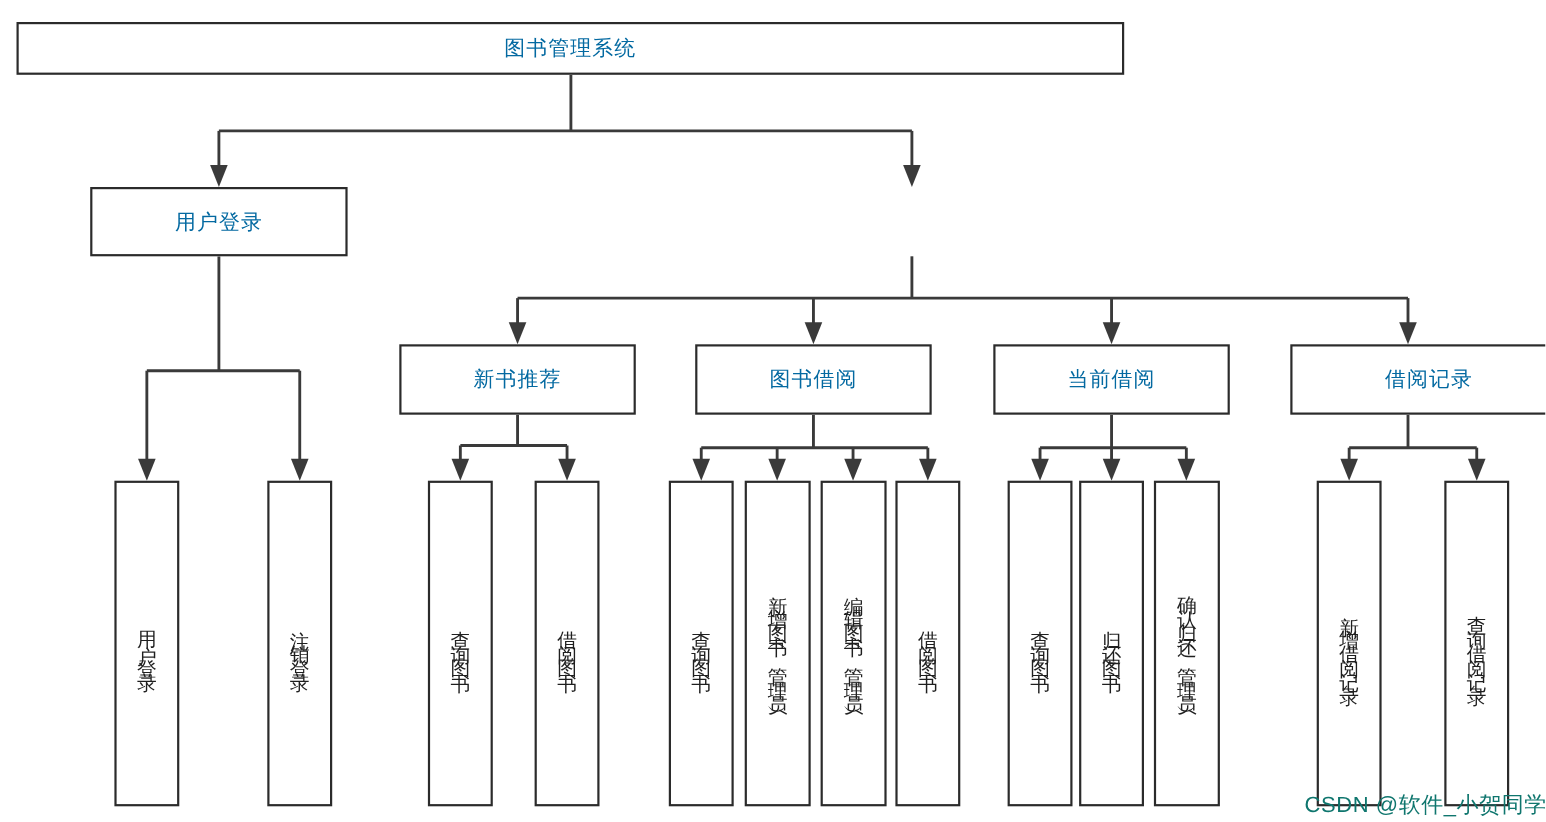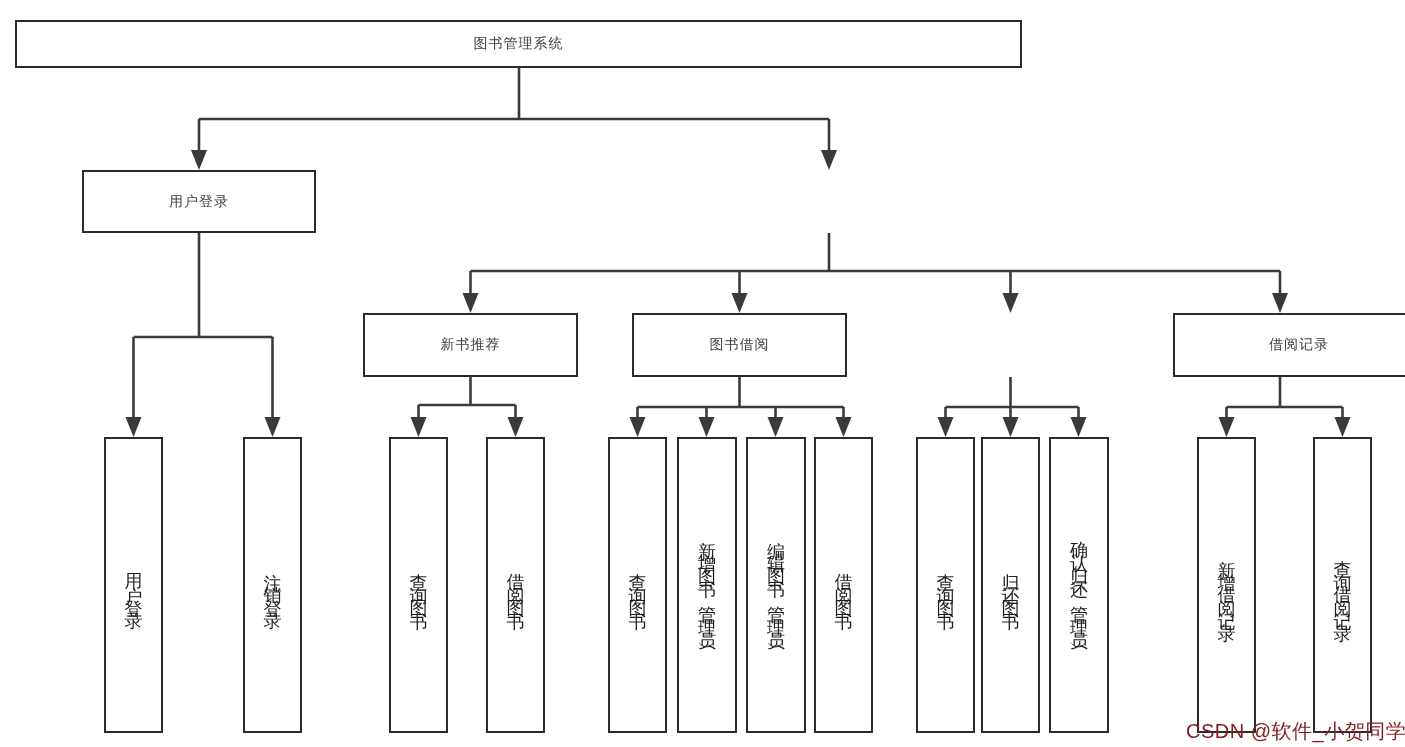--- a/index.html
+++ b/index.html
@@ -28,40 +28,40 @@
     position: absolute;
     box-sizing: border-box;
     border: 2.5px solid #2b2b2b;
     background: #ffffff;
     display: flex;
     align-items: center;
     justify-content: center;
     z-index: 1;
   }
   .hlabel {
-    font-size: 14px;
+    font-size: 19px;
     letter-spacing: 1px;
-    color: #404040;
+    color: #0369a1;
     white-space: nowrap;
   }
   .vbox .vtext {
     writing-mode: vertical-rl;
     text-orientation: mixed;
     font-size: 18px;
     line-height: 1;
     letter-spacing: 13px;
     color: #1f1f1f;
   }
   #watermark {
     position: absolute;
     left: 1186px;
     top: 718px;
     z-index: 3;
     font-size: 20px;
-    color: #7f1d1d;
+    color: #0f766e;
     white-space: nowrap;
     letter-spacing: 0.5px;
   }
 </style>
 </head>
 <body>
 
 <div id="canvas">
 
   <svg id="connector-layer" viewBox="0 0 1405 747" xmlns="http://www.w3.org/2000/svg">
@@ -140,20 +140,23 @@
   <div class="box" style="left:82px; top:170px; width:234px; height:63px;">
     <span class="hlabel">用户登录</span>
   </div>
 
   <div class="box" style="left:363px; top:313px; width:215px; height:64px;">
     <span class="hlabel">新书推荐</span>
   </div>
   <div class="box" style="left:632px; top:313px; width:215px; height:64px;">
     <span class="hlabel">图书借阅</span>
   </div>
+  <div class="box" style="left:903px; top:313px; width:215px; height:64px;">
+    <span class="hlabel">当前借阅</span>
+  </div>
   <div class="box" style="left:1173px; top:313px; width:252px; height:64px;">
     <span class="hlabel">借阅记录</span>
   </div>
 
   <div class="box vbox" style="left:104px; top:437px; width:59px; height:296px;">
     <span class="vtext">用户登录</span>
   </div>
   <div class="box vbox" style="left:243px; top:437px; width:59px; height:296px;">
     <span class="vtext">注销登录</span>
   </div>

